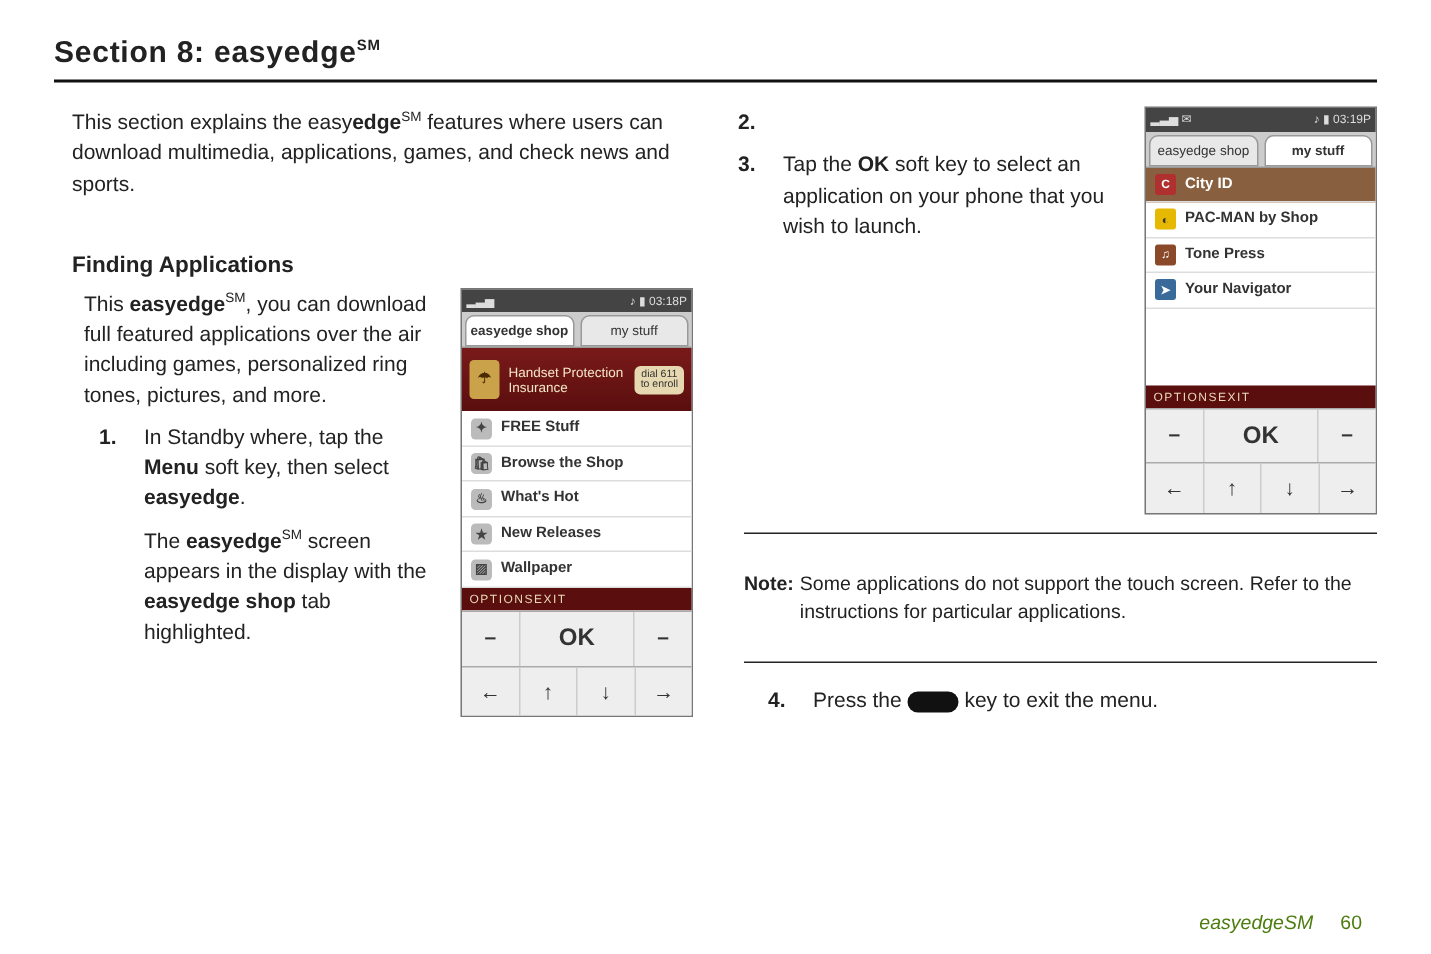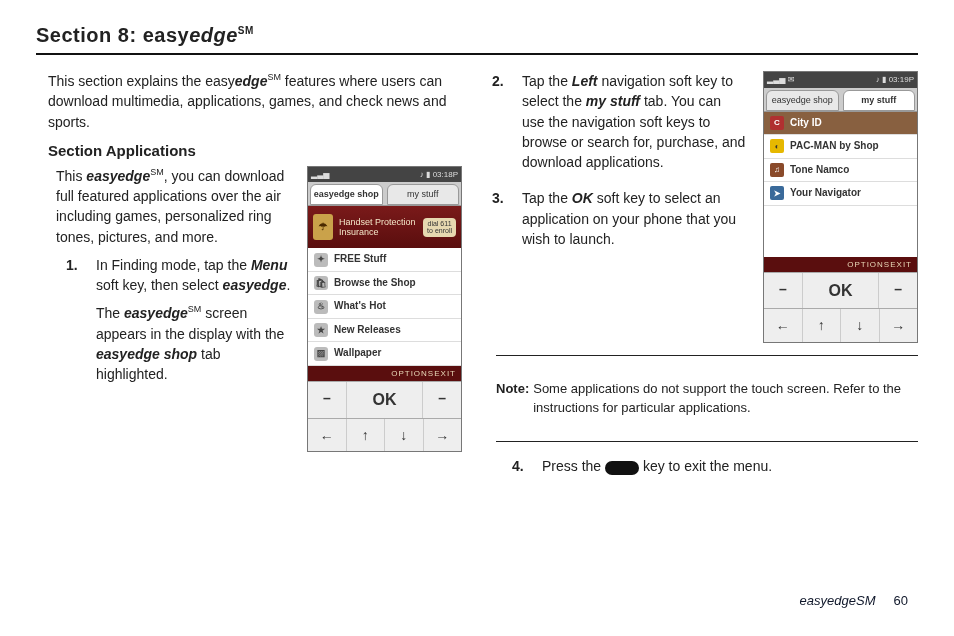--- a/index.html
+++ b/index.html
@@ -22,28 +22,28 @@
     margin-top: 6px;
     border: none;
     border-top: 2px solid #111;
   }
   .columns {
     display: flex;
     gap: 30px;
     margin-top: 16px;
   }
   .col { flex: 1; font-size: 14px; line-height: 1.45; }
-  .intro { margin-bottom: 8px; padding: 0 8px 0 12px; }
+  .intro { margin-bottom: 34px; padding: 0 8px 0 12px; }
   .subhead { font-weight: bold; font-size: 15px; margin-bottom: 4px; padding-left: 12px;}
   .with-text { padding-left: 20px; margin-bottom: 8px; }
   .step-row { display: flex; gap: 10px; margin-bottom: 8px; padding-left: 30px;}
   .step-num { font-weight: bold; min-width: 20px; }
   .step-body { flex: 1; }
   .step-body p { margin-bottom: 8px; }
-  .b { font-weight: bold; font-style: italic; }
+  .b { font-weight: bold; }
   .sup { font-size: 9px; vertical-align: super; }
   .col-left-wrap { display: flex; gap: 14px; }
   .col-left-text { flex: 1; }
 
   
   .phone {
     width: 155px;
     border: 1px solid #777;
     background: #f4f4f4;
     font-size: 10px;
@@ -106,21 +106,21 @@
     color:#333;
   }
   .mi .ico {
     width:14px;height:14px;
     background:#bbb;
     border-radius:3px;
     display:inline-flex;align-items:center;justify-content:center;
     font-size:9px;color:#444;
   }
   .softbar {
-    display:flex;justify-content:flex-end;
+    display:flex;justify-content:flex-start;
     background:#5a0e0e;color:#e8d8b8;
     font-size:8px;padding:2px 5px;letter-spacing:1px;
   }
   .keyrow {
     display:flex;border-top:1px solid #aaa;background:#eee;
   }
   .key {
     flex:1;text-align:center;padding:6px 0;
     border-right:1px solid #ccc;
     font-size:14px;font-weight:bold;color:#333;
@@ -145,54 +145,54 @@
     display:flex;gap:4px;
     font-size:13px;
   }
   .note-block .nl { font-weight:bold; }
   .oval-key {
     display:inline-block;width:34px;height:14px;
     background:#111;border-radius:8px;vertical-align:middle;
   }
   .footer-pg {
     position:absolute;
-    bottom:28px;right:46px;
-    font-size:13px;color:#0f172a;
+    bottom:14px;right:46px;
+    font-size:13px;color:#4d7c0f;
   }
   .right-top { display:flex; gap:16px; }
   .right-steps { flex:1; }
 </style>
 </head>
 <body>
 
 <div class="section-title">
   <span>Section 8: easy</span><span class="b">edge</span><span class="sm">SM</span>
 </div>
 <hr class="top-rule">
 
 <div class="columns">
 
   <div class="col">
     <p class="intro">
       <span>This section explains the easy</span><span class="b">edge</span><span class="sup">SM</span><span> features where users can download multimedia, applications, games, and check news and sports.</span>
     </p>
 
-    <div class="subhead">Section Applications</div>
+    <div class="subhead">Finding Applications</div>
 
     <div class="col-left-wrap">
       <div class="col-left-text">
         <p class="with-text">
           <span>This </span><span class="b">easyedge</span><span class="sup">SM</span><span>, you can download full featured applications over the air including games, personalized ring tones, pictures, and more.</span>
         </p>
 
         <div class="step-row">
           <div class="step-num">1.</div>
           <div class="step-body">
             <p>
-              <span>In Finding mode, tap the </span><span class="b">Menu</span><span> soft key, then select </span><span class="b">easyedge</span><span>.</span>
+              <span>In Standby where, tap the </span><span class="b">Menu</span><span> soft key, then select </span><span class="b">easyedge</span><span>.</span>
             </p>
             <p>
               <span>The </span><span class="b">easyedge</span><span class="sup">SM</span><span> screen appears in the display with the </span><span class="b">easyedge shop</span><span> tab highlighted.</span>
             </p>
           </div>
         </div>
       </div>
 
       <div class="phone">
         <div class="statusbar">
@@ -250,25 +250,20 @@
         </div>
       </div>
     </div>
   </div>
 
   <div class="col">
     <div class="right-top">
       <div class="right-steps">
         <div class="step-row" style="padding-left:0">
           <div class="step-num">2.</div>
-          <div class="step-body">
-            <p>
-              <span>Tap the </span><span class="b">Left</span><span> navigation soft key to select the </span><span class="b">my stuff</span><span> tab. You can use the navigation soft keys to browse or search for, purchase, and download applications.</span>
-            </p>
-          </div>
         </div>
         <div class="step-row" style="padding-left:0">
           <div class="step-num">3.</div>
           <div class="step-body">
             <p>
               <span>Tap the </span><span class="b">OK</span><span> soft key to select an application on your phone that you wish to launch.</span>
             </p>
           </div>
         </div>
       </div>
@@ -286,21 +281,21 @@
           <div class="mi sel">
               <span class="appico" style="background:#b03030">C</span>
               <span>City ID</span>
             </div>
           <div class="mi">
               <span class="appico" style="background:#e6b800;color:#333">◐</span>
               <span>PAC-MAN by Shop</span>
             </div>
           <div class="mi">
               <span class="appico" style="background:#8a4a2a">♫</span>
-              <span>Tone Namco</span>
+              <span>Tone Press</span>
             </div>
           <div class="mi">
               <span class="appico" style="background:#3a6a9a">➤</span>
               <span>Your Navigator</span>
             </div>
         </div>
         <div class="softbar">
           <span>OPTIONS</span>
           <span>EXIT</span>
         </div>

